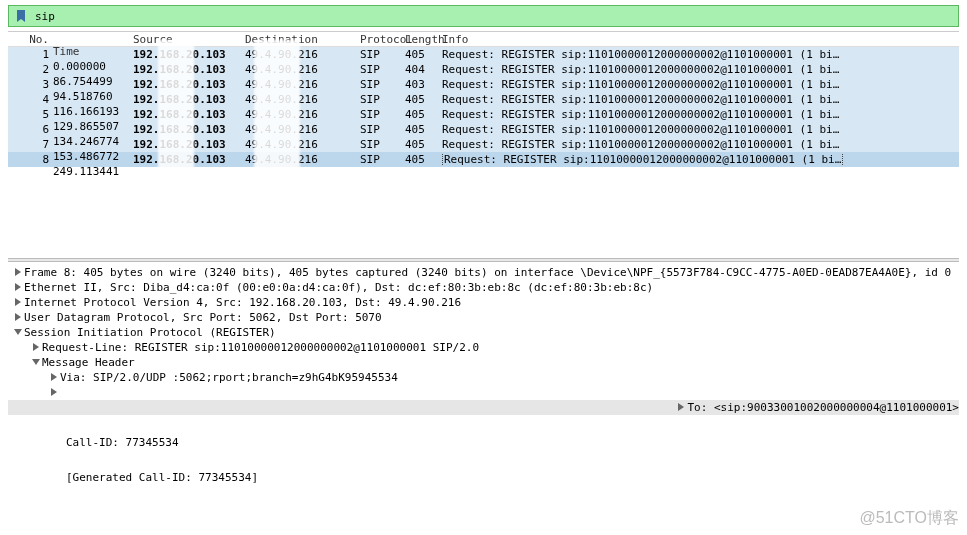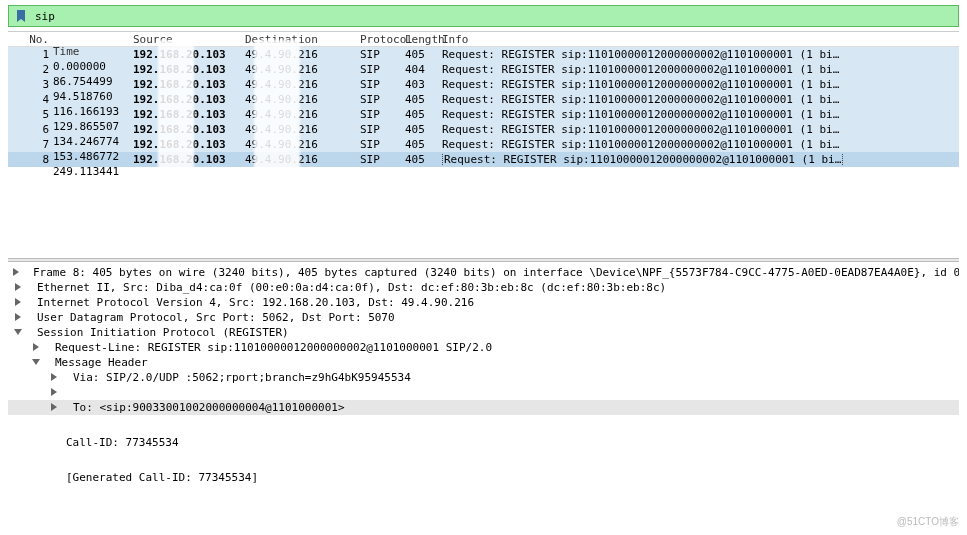--- a/index.html
+++ b/index.html
@@ -18,29 +18,29 @@
 .c-proto{ width:45px; }
 .c-len  { width:35px; text-align:left; }
 .c-info { flex:1; overflow:hidden; text-overflow:ellipsis; padding-left:2px; }
 .pkt-row.sel { background:#d7e7f4; }
 .pkt-row.sel.last { background:#bcd6ec; }
 .pkt-row.sel.last .c-info span { border:1px dotted #444; padding:0 1px; }
 .blur1 { position:absolute; top:40px; left:158px; width:36px; height:135px; background:rgba(255,255,255,0.85); filter:blur(1px); pointer-events:none; }
 .blur2 { position:absolute; top:40px; left:254px; width:46px; height:135px; background:rgba(255,255,255,0.85); filter:blur(1px); pointer-events:none; }
 .splitter { height:4px; background:#e8e8e8; border-top:1px solid #bbb; border-bottom:1px solid #bbb; margin:0 8px; }
 .detail-pane { height:222px; overflow:hidden; margin:0 8px; background:#fff; padding-top:3px; }
-.tree-row { display:flex; align-items:center; height:15px; white-space:nowrap;gap:13px; }
+.tree-row { display:flex; align-items:center; height:15px; white-space:nowrap; }
 .tog { width:12px; text-align:center; color:#555; cursor:pointer; user-select:none; }
 .tog svg { width:8px; height:8px; }
 .ind0 { padding-left:4px; }
 .ind1 { padding-left:22px; }
 .ind2 { padding-left:40px; }
 .ind3 { padding-left:58px;margin-top:20px; }
-.sel-line { background:#e6e6e6; }
-.watermark { position:absolute; right:8px; bottom:6px; color:#bbb; font-family:Arial,sans-serif; font-size:10px; }
+.sel-line { background:#e6e6e6;justify-content:flex-end; }
+.watermark { position:absolute; right:8px; bottom:6px; color:#bbb; font-family:Arial,sans-serif; font-size:16px; }
 </style>
 </head>
 <body>
 
 <div class="filterbar">
   <span class="bm-icon">
     <svg viewBox="0 0 12 14" width="12" height="14">
         <path d="M2 1h8v12l-4-3-4 3z" fill="#3a6ea5"></path>
       </svg>
   </span>

